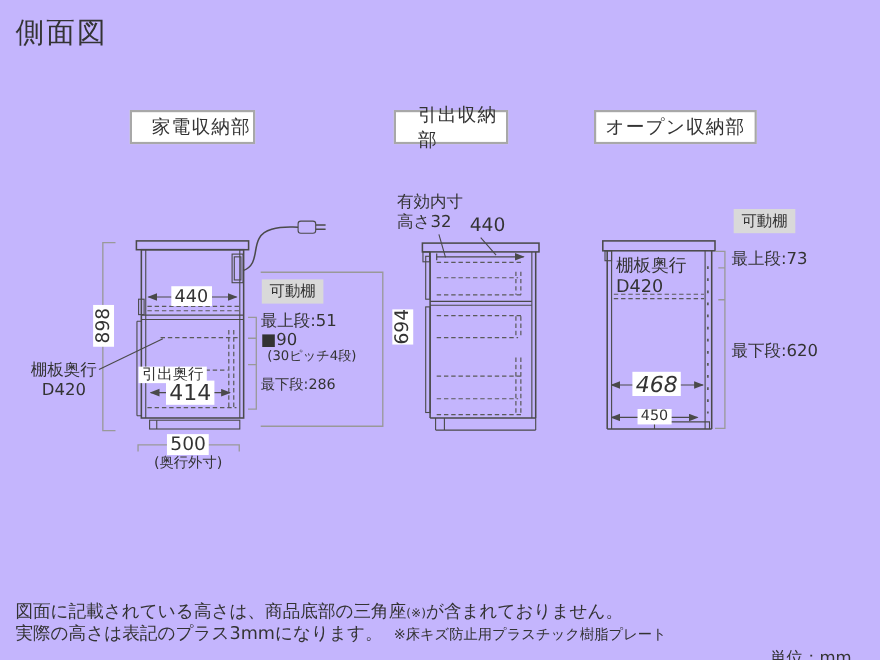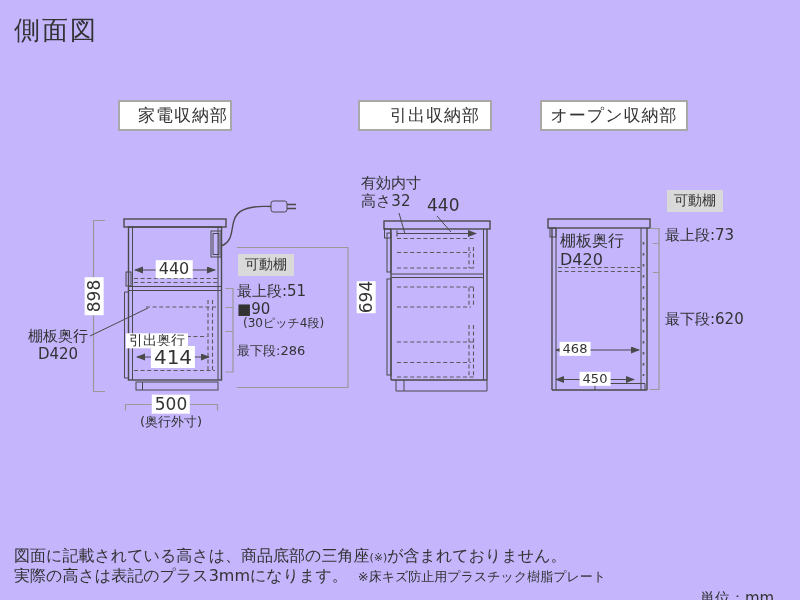--- a/index.html
+++ b/index.html
@@ -89,21 +89,21 @@
       <line class="arr" x1="556" y1="350" x2="639" y2="350" marker-start="url(#ah)" marker-end="url(#ah)"></line>
       <line class="arr" x1="556" y1="379.5" x2="634" y2="379.5" marker-start="url(#ah)" marker-end="url(#ah)"></line>
       <path class="ln2" d="M595,390 V383.5 H645 V390"></path>
       <path class="dim" d="M650,228.5 H659 V389.5 H650 M653,243.5 H659 M653,272.5 H659"></path>
     </g>
   </svg>
 
   <div class="t" style="left:14px;top:16px;font-size:26px;font-weight:500;letter-spacing:2px;">側面図</div>
 
   <div class="hdr" style="left:118px;top:100px;width:114px;padding-left:16px;">家電収納部</div>
-  <div class="hdr" style="left:358px;top:100px;width:134px;padding-left:20px;">引出収納部</div>
+  <div class="hdr" style="left:358px;top:100px;width:104px;padding-left:20px;">引出収納部</div>
   <div class="hdr" style="left:540px;top:100px;width:148px;">オープン収納部</div>
 
   <div class="t rot wb" style="left:94px;top:296px;font-size:17px;">898</div>
   <div class="t c wb" style="left:174px;top:269px;font-size:16px;">440</div>
   <div class="t" style="left:18px;top:328px;width:80px;text-align:center;font-size:15px;">棚板奥行</div>
   <div class="t" style="left:18px;top:346px;width:80px;text-align:center;font-size:15px;">D420</div>
   <div class="t c wb" style="left:157px;top:341px;font-size:14px;">引出奥行</div>
   <div class="t c wb" style="left:173px;top:357px;font-size:20px;">414</div>
   <div class="t c wb" style="left:171px;top:404px;font-size:17px;">500</div>
   <div class="t c" style="left:171px;top:422px;font-size:13px;">(奥行外寸)</div>
@@ -116,21 +116,21 @@
   <div class="t" style="left:361px;top:175px;font-size:15px;">有効内寸</div>
   <div class="t" style="left:361px;top:193px;font-size:15px;">高さ32</div>
   <div class="t" style="left:427px;top:196px;font-size:17px;">440</div>
   <div class="t rot" style="left:366px;top:297px;font-size:17px;background:#fff;">694</div>
 
   <div class="t" style="left:560px;top:232px;font-size:16px;">棚板奥行</div>
   <div class="t" style="left:560px;top:251px;font-size:16px;">D420</div>
   <div class="glab" style="left:667px;top:190px;">可動棚</div>
   <div class="t" style="left:665px;top:227px;font-size:15px;text-align:center;">最上段:73</div>
   <div class="t" style="left:665px;top:311px;font-size:15px;">最下段:620</div>
-  <div class="t c wb" style="left:575px;top:349px;font-size:13px;">468</div>
+  <div class="t c wb" style="left:597px;top:349px;font-size:20px;font-style:italic;">468</div>
   <div class="t c wb" style="left:595px;top:379px;font-size:13px;">450</div>
 
   <div class="t" style="left:14px;top:547px;font-size:16px;">
     <span>図面に記載されている高さは、商品底部の三角座</span><span class="small">(※)</span><span>が含まれておりません。</span>
   </div>
   <div class="t" style="left:14px;top:567px;font-size:16px;">
     <span>実際の高さは表記のプラス3mmになります。</span><span style="font-size:13px;margin-left:10px;">※床キズ防止用プラスチック樹脂プレート</span>
   </div>
   <div class="t" style="left:700px;top:590px;font-size:15px;text-align:center;">単位：mm</div>
 

